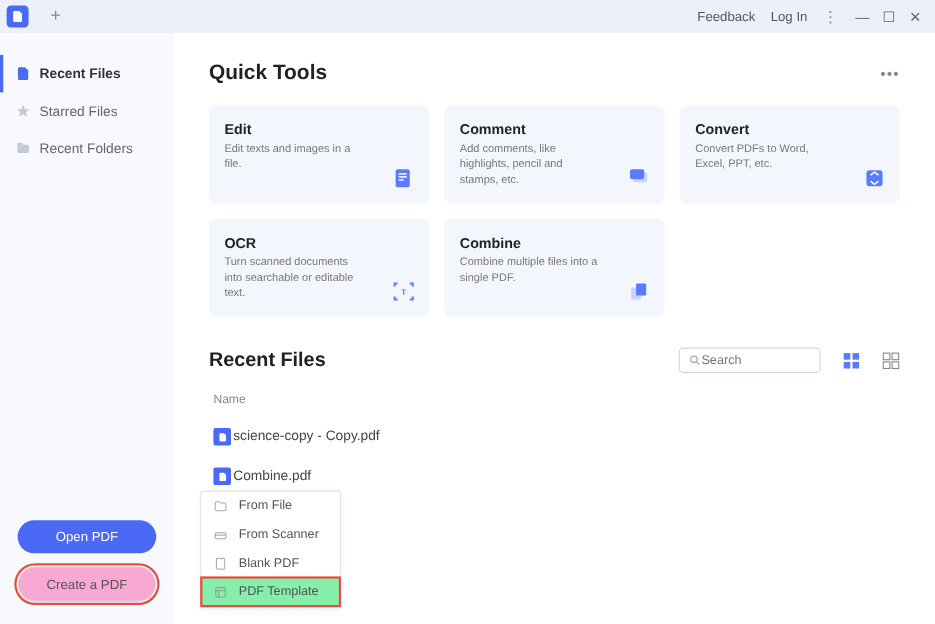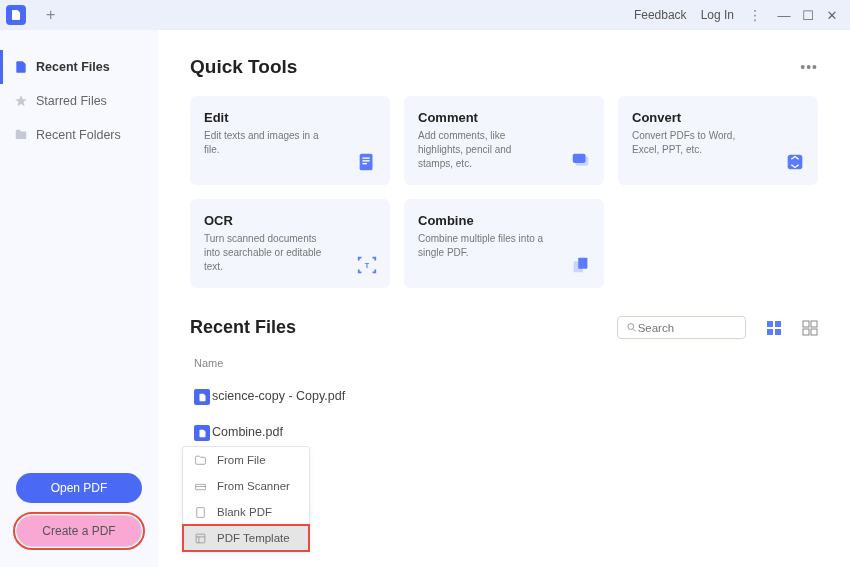--- a/index.html
+++ b/index.html
@@ -50,21 +50,21 @@
 .search-box input { border: none; outline: none; width: 100%; font-size: 11.5px; color: #666; background: transparent; }
 .view-toggle { width: 16px; height: 16px; cursor: pointer; display: inline-flex; align-items: center; justify-content: center; margin-left: 10px; }
 
 .col-header { font-size: 11px; color: #888; padding: 4px 4px 10px; }
 .file-row { display: flex; align-items: flex-start; gap: 2px; padding: 10px 4px; cursor: pointer; font-size: 12.5px; color: #444; }
 .file-icon { width: 16px; height: 16px; background: #4a6af5; border-radius: 2px; display: flex; align-items: center; justify-content: center; }
 .file-icon svg { width: 9px; height: 9px; fill: #fff; }
 
 .popup-menu { position: absolute; left: 182px; top: 446px; width: 128px; background: #fff; border: 1px solid #e2e5ee; border-radius: 3px; box-shadow: 0 2px 6px rgba(0,0,0,.06); }
 .popup-item { display: flex; align-items: center; gap: 10px; padding: 6px 10px; font-size: 11.5px; color: #555; cursor: pointer; }
-.popup-item.selected { background: #e5e5e5; }
+.popup-item.selected { background: #86efac; }
 .popup-item.hr { outline: 2px solid #e74c3c; outline-offset: -1px; }
 .popup-icon { width: 14px; height: 14px; display: inline-flex; align-items: center; justify-content: center; }
 .popup-icon svg { width: 13px; height: 13px; fill: none; stroke: #888; stroke-width: 1.3; }
 </style>
 </head>
 <body>
 
 <div class="titlebar">
   <div class="app-icon">
     <svg viewBox="0 0 24 24">

